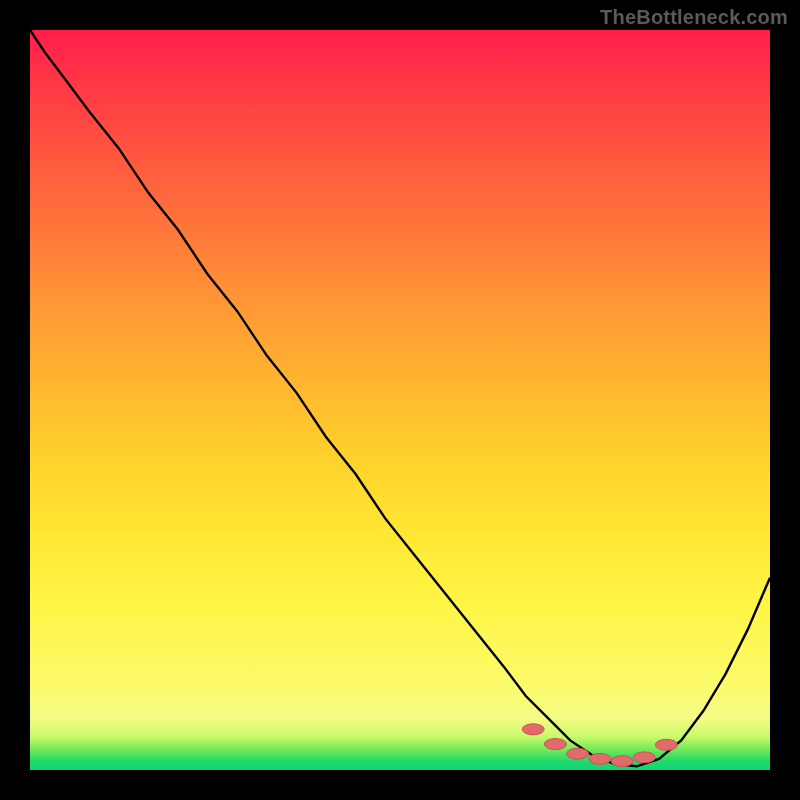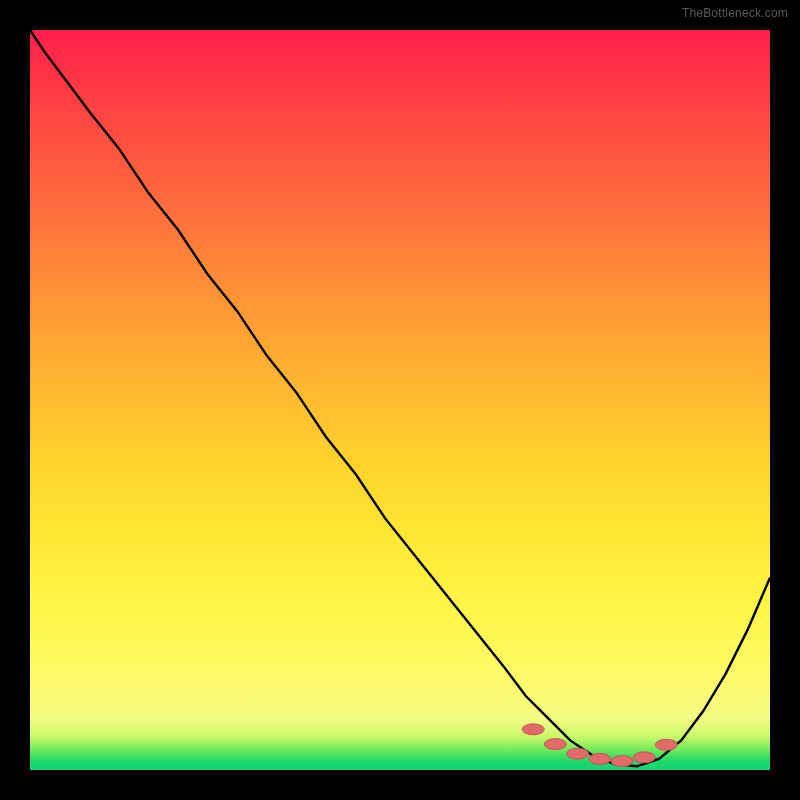--- a/index.html
+++ b/index.html
@@ -50,22 +50,22 @@
     left: 0;
     top: 0;
     width: 740px;
     height: 740px;
   }
   .watermark {
     position: absolute;
     top: 6px;
     right: 12px;
     color: #5a5a5a;
-    font-size: 12px;
-    font-weight: 400;
+    font-size: 20px;
+    font-weight: 700;
     letter-spacing: 0.2px;
     user-select: none;
   }
 </style>
 </head>
 <body>
 
 <div class="frame">
   <div class="watermark">TheBottleneck.com</div>
   <div class="plot">

